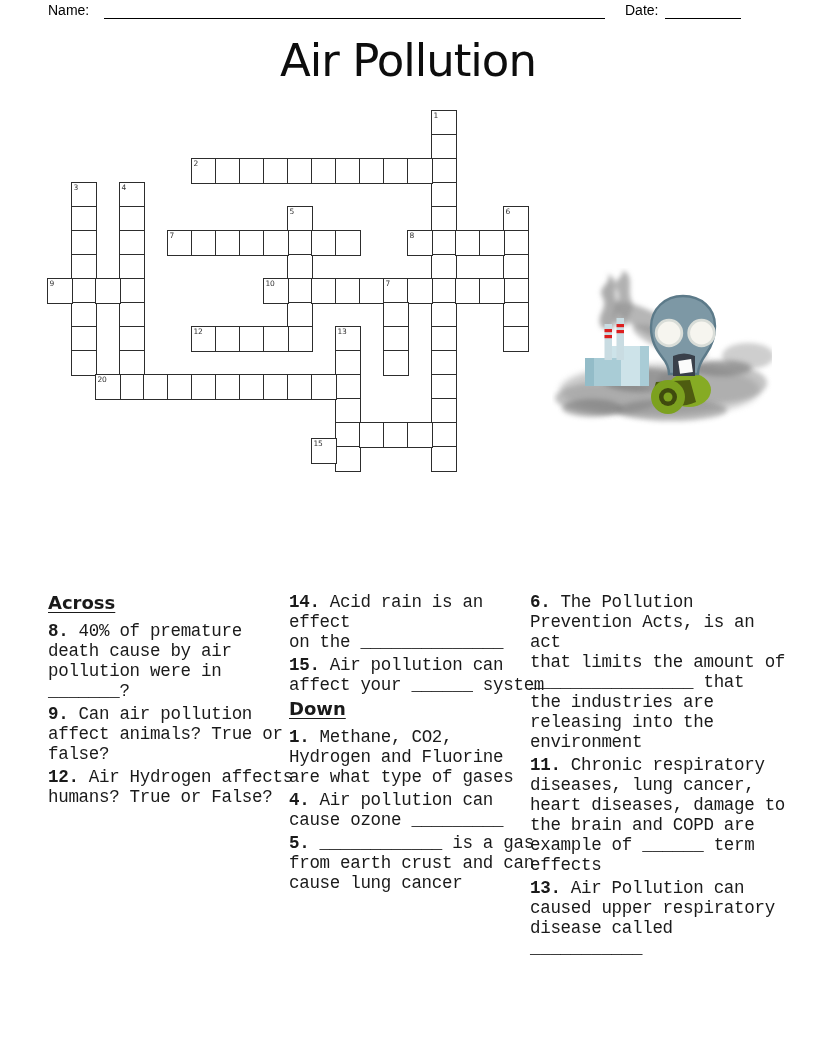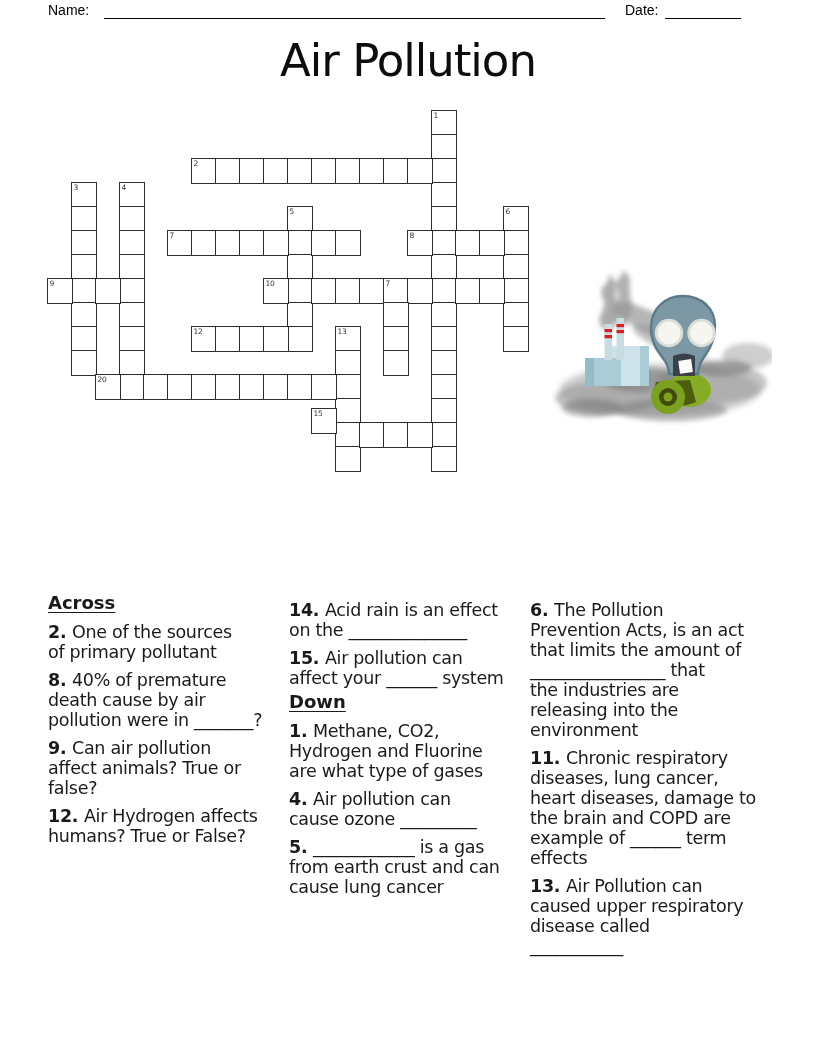--- a/index.html
+++ b/index.html
@@ -22,21 +22,21 @@
          border:1.7px solid #2d2d2d;background:#ffffff;}
   .gnum{position:absolute;left:1.5px;top:0.5px;font-size:7.5px;line-height:8px;
         color:#333;letter-spacing:-0.3px;}
   
   .art{position:absolute;left:552px;top:268px;width:220px;height:165px;}
   
   .clue-col{position:absolute;top:592px;width:258px;}
   .col-1{left:48px;} .col-2{left:289px;} .col-3{left:530px;}
   .clue-heading{font-size:18px;font-weight:700;text-decoration:underline;
                 text-underline-offset:3px;margin:0 0 7px 0;line-height:22px;}
-  .clue{margin:8px 0 3px 0;font-size:17.5px;line-height:20px;letter-spacing:-0.3px;}
+  .clue{margin:0 0 3px 0;font-size:17.5px;line-height:20px;letter-spacing:-0.3px;font-family:Liberation Mono, monospace;}
   .clue-num{font-weight:700;}
   .clue-text{white-space:pre-line;}
 </style>
 </head>
 <body>
 
 <div class="page">
 
   <span class="hdr-label name-label">Name:</span>
   <span class="blank-line name-line"></span>
@@ -163,21 +163,21 @@
         <span class="gnum">20</span>
       </div>
       <div class="gcell" style="left: 96px; top: 264px;"></div>
       <div class="gcell" style="left: 120px; top: 264px;"></div>
       <div class="gcell" style="left: 144px; top: 264px;"></div>
       <div class="gcell" style="left: 168px; top: 264px;"></div>
       <div class="gcell" style="left: 192px; top: 264px;"></div>
       <div class="gcell" style="left: 216px; top: 264px;"></div>
       <div class="gcell" style="left: 240px; top: 264px;"></div>
       <div class="gcell" style="left: 264px; top: 264px;"></div>
-      <div class="gcell" style="left: 264px; top: 298px;">
+      <div class="gcell" style="left: 264px; top: 328px;">
         <span class="gnum">15</span>
       </div>
       <div class="gcell" style="left: 312px; top: 312px;"></div>
       <div class="gcell" style="left: 336px; top: 312px;"></div>
       <div class="gcell" style="left: 360px; top: 312px;"></div>
     </div>
 
   <svg class="art" viewBox="0 0 220 165">
     <defs>
       <filter id="b2" x="-40%" y="-40%" width="180%" height="180%">
@@ -238,22 +238,20 @@
       <g>
         <circle cx="116" cy="129" r="17" fill="#7ca11f"></circle>
         <circle cx="116" cy="129" r="9" fill="#3f4a0e"></circle>
         <circle cx="116" cy="129" r="4.5" fill="#7ca11f"></circle>
       </g>
     </g>
   </svg>
 
   <div class="clue-col col-1">
       <div class="clue-heading">Across</div>
-      <p class="clue"><b class="clue-num">2. </b><span class="clue-text">One of the sources
-of primary pollutant</span></p>
       <p class="clue"><b class="clue-num">8. </b><span class="clue-text">40% of premature
 death cause by air
 pollution were in _______?</span></p>
       <p class="clue"><b class="clue-num">9. </b><span class="clue-text">Can air pollution
 affect animals? True or
 false?</span></p>
       <p class="clue"><b class="clue-num">12. </b><span class="clue-text">Air Hydrogen affects
 humans? True or False?</span></p>
     </div>
   <div class="clue-col col-2">

